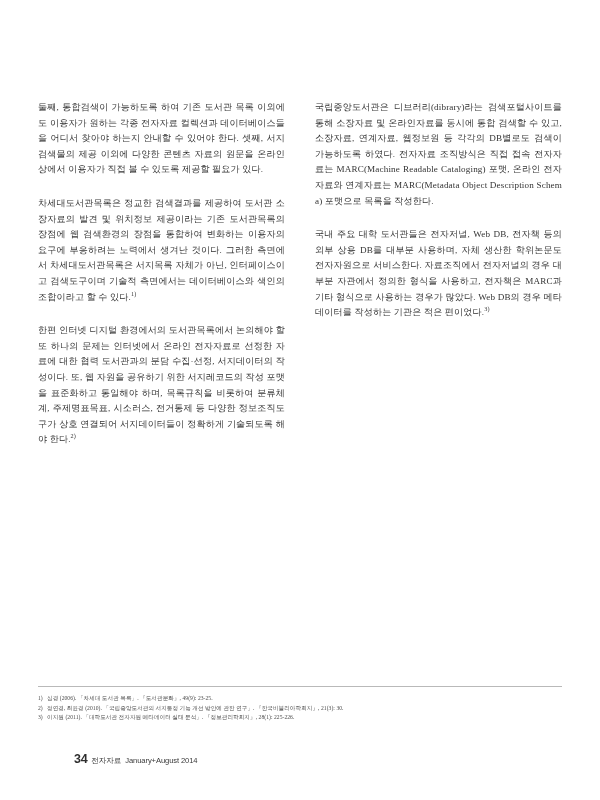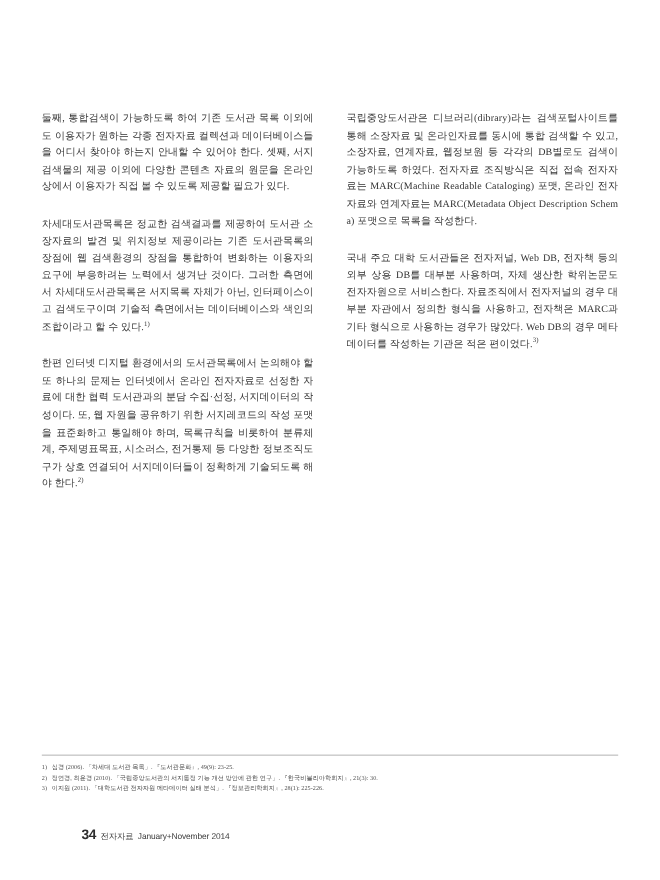--- a/index.html
+++ b/index.html
@@ -142,16 +142,16 @@
 
   <div class="footnotes">
     <div class="fn-rule"></div>
     <div class="fn-line"><span class="fn-num">1)</span><span>심경 (2006). 「차세대 도서관 목록」. 『도서관문화』, 49(9): 23-25.</span></div>
     <div class="fn-line"><span class="fn-num">2)</span><span>정연경, 최윤경 (2010). 「국립중앙도서관의 서지통정 기능 개선 방안에 관한 연구」. 『한국비블리아학회지』, 21(3): 30.</span></div>
     <div class="fn-line"><span class="fn-num">3)</span><span>이지원 (2011). 「대학도서관 전자자원 메타데이터 실태 분석」. 『정보관리학회지』, 28(1): 225-226.</span></div>
   </div>
 
   <div class="page-footer">
     <span class="folio">34</span>
-    <span class="footer-label"><span>전자자료</span><span class="issue">January+November 2014</span></span>
+    <span class="footer-label"><span>전자자료</span><span class="issue">January+August 2014</span></span>
   </div>
 
 </div>
 
 </body></html>

